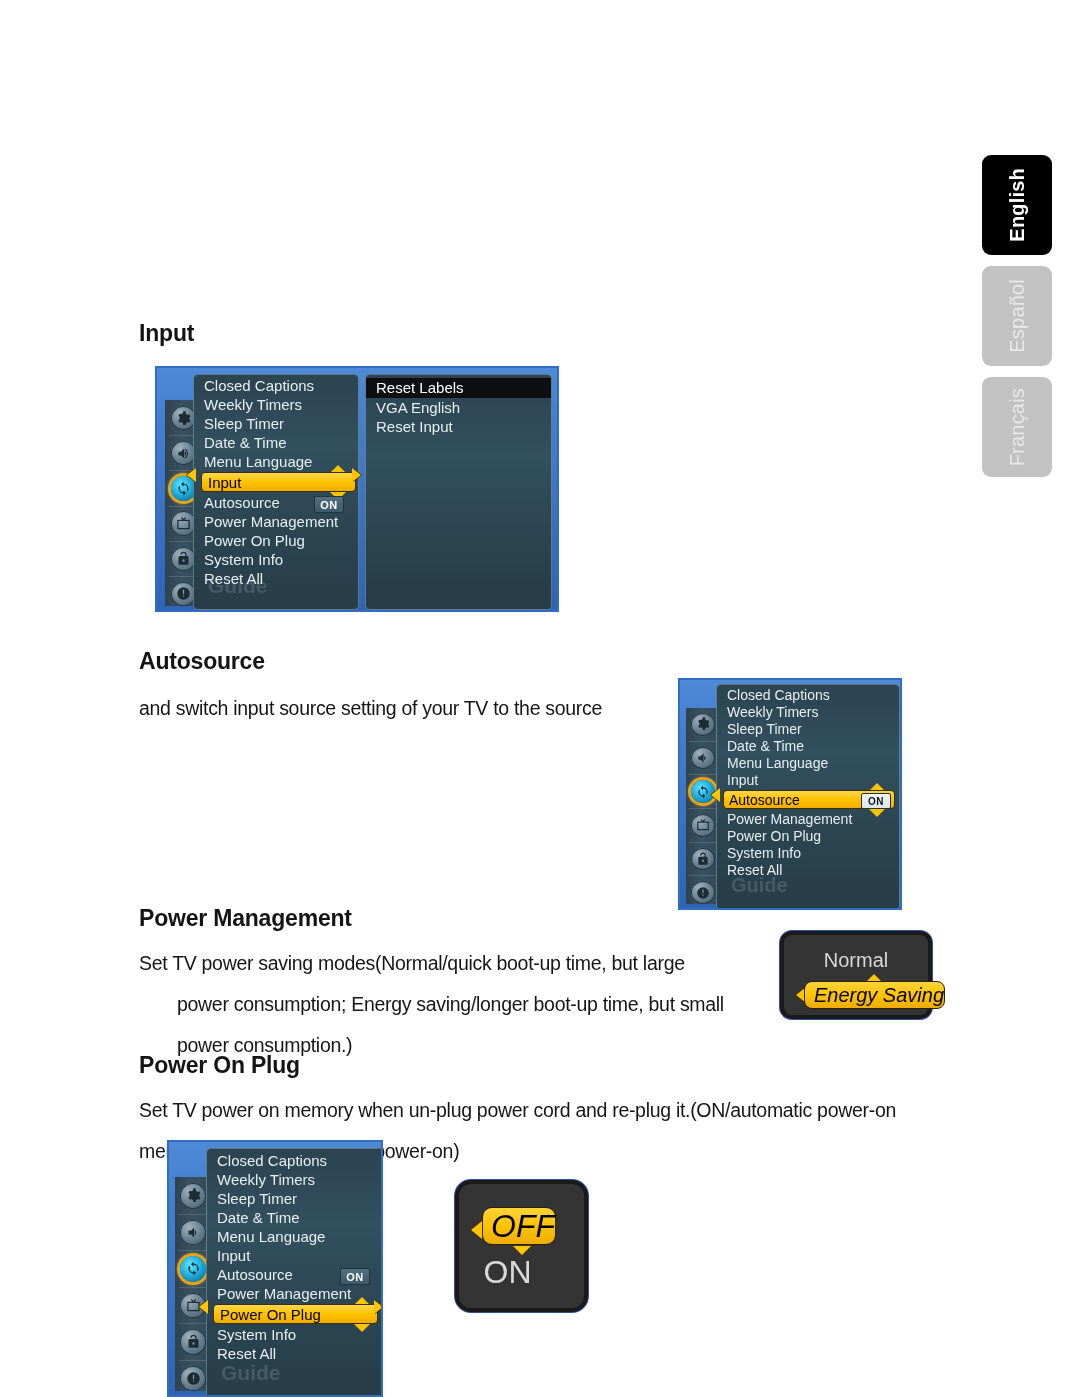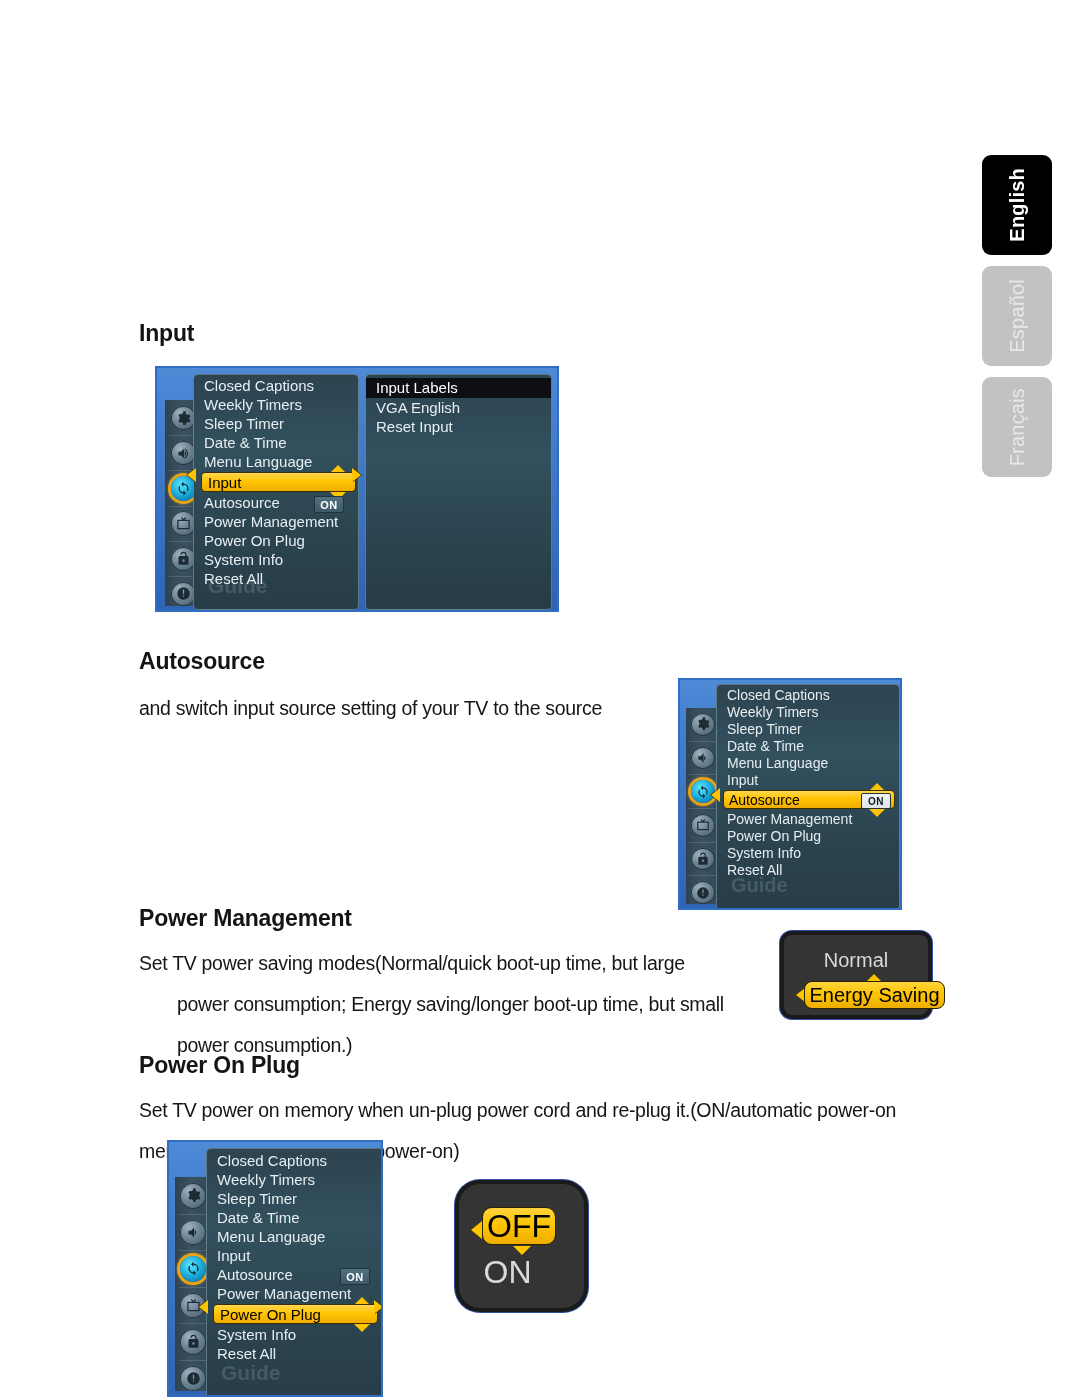--- a/index.html
+++ b/index.html
@@ -221,22 +221,23 @@
     color: #d9d9d9;
   }
   .pill {
     position: absolute;
     background: linear-gradient(180deg,#ffd43c 0%, #fdc300 50%, #eead00 100%);
     border: 1px solid #2a2200;
     border-radius: 8px;
     color: #000000;
     display: flex;
     align-items: center;
-    justify-content: center;
+    justify-content: flex-end;
     box-sizing: border-box;
+    font-style: italic;
   }
 </style>
 </head>
 <body>
 
 <div class="lang-tabs">
   <div class="lang-tab active">
     <span class="vtext">English</span>
   </div>
   <div class="lang-tab inactive">
@@ -307,21 +308,21 @@
     <div class="on-badge" style="left:120px; top:121px; width:28px; height:15px; font-size:11px;">ON</div>
     <div class="menu-item" style="position:absolute;left:10px;top:138px;font-size:15px;">Power Management</div>
     <div class="menu-item" style="position:absolute;left:10px;top:157px;font-size:15px;">Power On Plug</div>
     <div class="menu-item" style="position:absolute;left:10px;top:176px;font-size:15px;">System Info</div>
     <div class="menu-item" style="position:absolute;left:10px;top:195px;font-size:15px;">Reset All</div>
   </div>
   <div class="arrow-left" style="left:30px; top:100px;"></div>
   <div class="arrow-right" style="left:195px; top:100px;"></div>
 
   <div class="sub-panel" style="left:208px; top:6px; width:185px; height:234px;">
-    <div class="sub-item selected" style="left:0px; top:3px; width:100%; padding:1px 0 2px 10px; font-size:15px;">Input Labels</div>
+    <div class="sub-item selected" style="left:0px; top:3px; width:100%; padding:1px 0 2px 10px; font-size:15px;">Reset Labels</div>
     <div class="sub-item" style="left:10px; top:24px; font-size:15px;">VGA English</div>
     <div class="sub-item" style="left:10px; top:43px; font-size:15px;">Reset Input</div>
   </div>
 </div>
 
 <div class="heading" style="left:139px; top:648px;">Autosource</div>
 <div class="para" style="left:139px; top:688px; width:540px;">
   <div>and switch input source setting of your TV to the source</div>
 </div>
 
@@ -465,20 +466,20 @@
       <span class="hl-text" style="margin-left:6px; font-size:15px;">Power On Plug</span>
     </div>
     <div class="arrow-down" style="left:147px; top:175px;"></div>
     <div class="menu-item" style="position:absolute;left:10px;top:177px;font-size:15px;">System Info</div>
     <div class="menu-item" style="position:absolute;left:10px;top:196px;font-size:15px;">Reset All</div>
   </div>
   <div class="arrow-left" style="left:30px; top:158px;"></div>
   <div class="arrow-right" style="left:205px; top:158px;"></div>
 </div>
 
-<div class="valbox" style="left:455px; top:1180px; width:133px; height:132px; border-radius:25px;">
+<div class="valbox" style="left:455px; top:1180px; width:133px; height:132px; border-radius:16px;">
   <div class="arrow-left" style="left:12px; top:37px; border-top-width:9px; border-bottom-width:9px; border-right-width:11px;"></div>
   <div class="pill" style="left:23px; top:23px; width:74px; height:38px; font-size:32px; border-radius:10px;">
     <span>OFF</span>
   </div>
   <div class="arrow-down" style="left:54px; top:62px; border-left-width:9px; border-right-width:9px; border-top-width:9px;"></div>
   <div class="opt-static" style="top:70px; font-size:32px; text-align:center; left:-14px;">ON</div>
 </div>
 
 </body></html>

